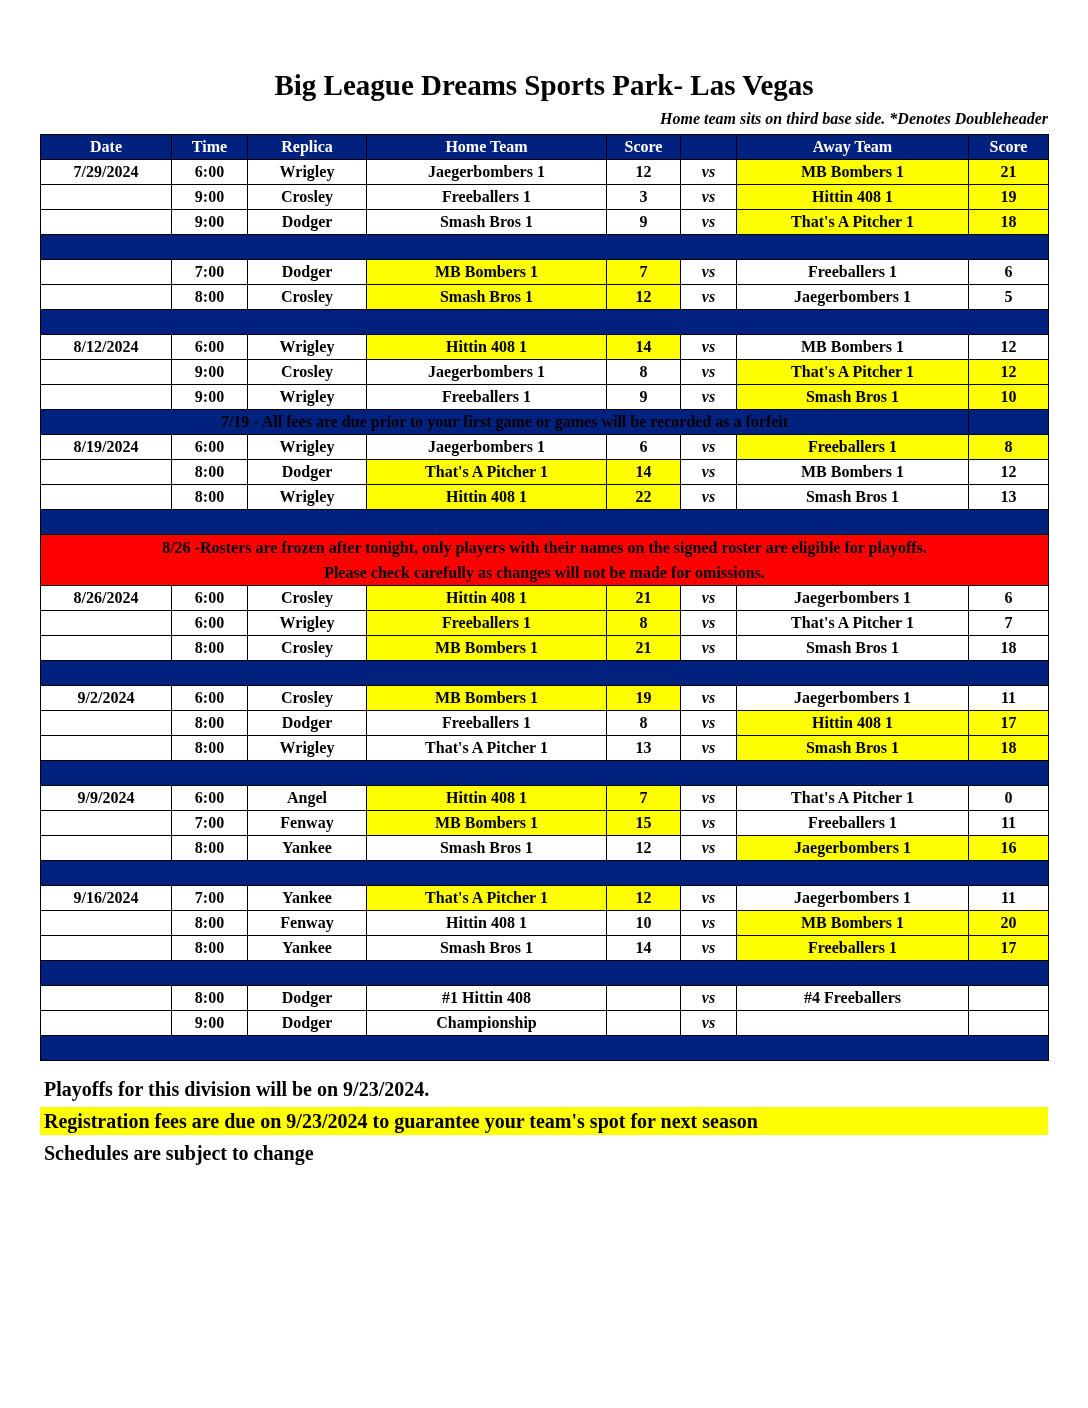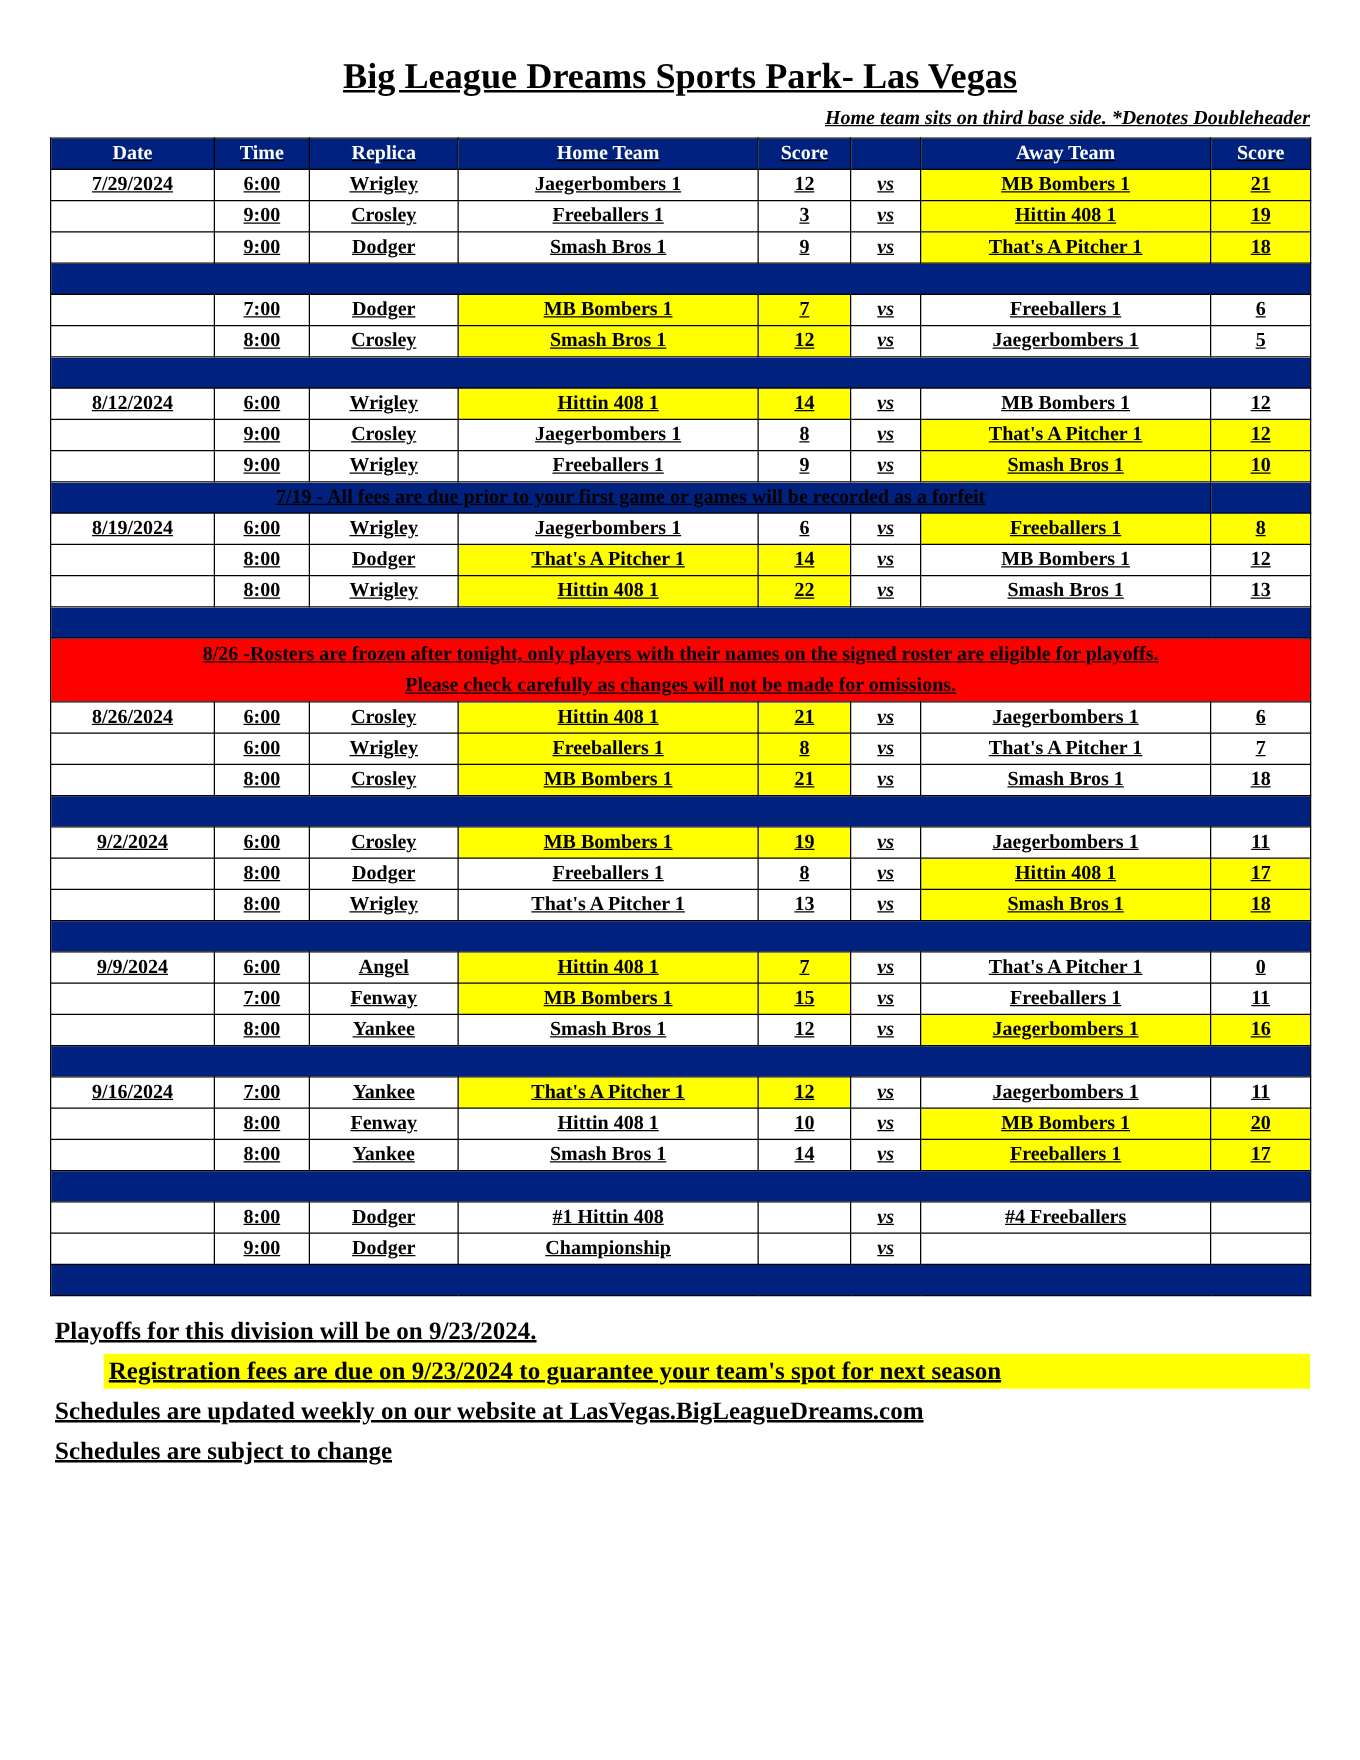--- a/index.html
+++ b/index.html
@@ -8,22 +8,21 @@
     background: #ffffff;
     font-family: "Liberation Serif", serif;
   }
   body {
     width: 1088px;
     min-height: 1408px;
   }
   .page {
     width: 1008px;
     margin: 0 auto;
-    padding-top: 45px;
-    text-decoration: underline;
+    padding-top: 69px;
   }
   .title {
     margin: 0;
     text-align: center;
     font-size: 29px;
     font-weight: bold;
     color: #000;
   }
   .subtitle {
     margin: 6px 0 0 0;
@@ -92,21 +91,20 @@
     font-weight: bold;
     color: #000;
   }
   .footer > div {
     padding: 1px 4px;
     margin-bottom: 4px;
     line-height: 26px;
   }
   .footer .yellow {
     background: #ffff00;
-    margin-left: 43px;
   }
 </style>
 </head>
 <body>
 
 <div class="page">
 
   <h1 class="title">Big League Dreams Sports Park- Las Vegas</h1>
   <div class="note">Home team sits on third base side.  *Denotes Doubleheader</div>
 
@@ -417,17 +415,16 @@
         </tr>
         <tr>
           <td class="sep" colspan="8"></td>
         </tr>
       </tbody>
   </table>
 
   <div class="footer">
     <div>Playoffs for this division will be on 9/23/2024.</div>
     <div class="yellow">Registration fees are due on 9/23/2024 to guarantee your team's spot for next season</div>
-    <div>Schedules are updated weekly on our website at LasVegas.BigLeagueDreams.com</div>
     <div>Schedules are subject to change</div>
   </div>
 
 </div>
 
 </body></html>

